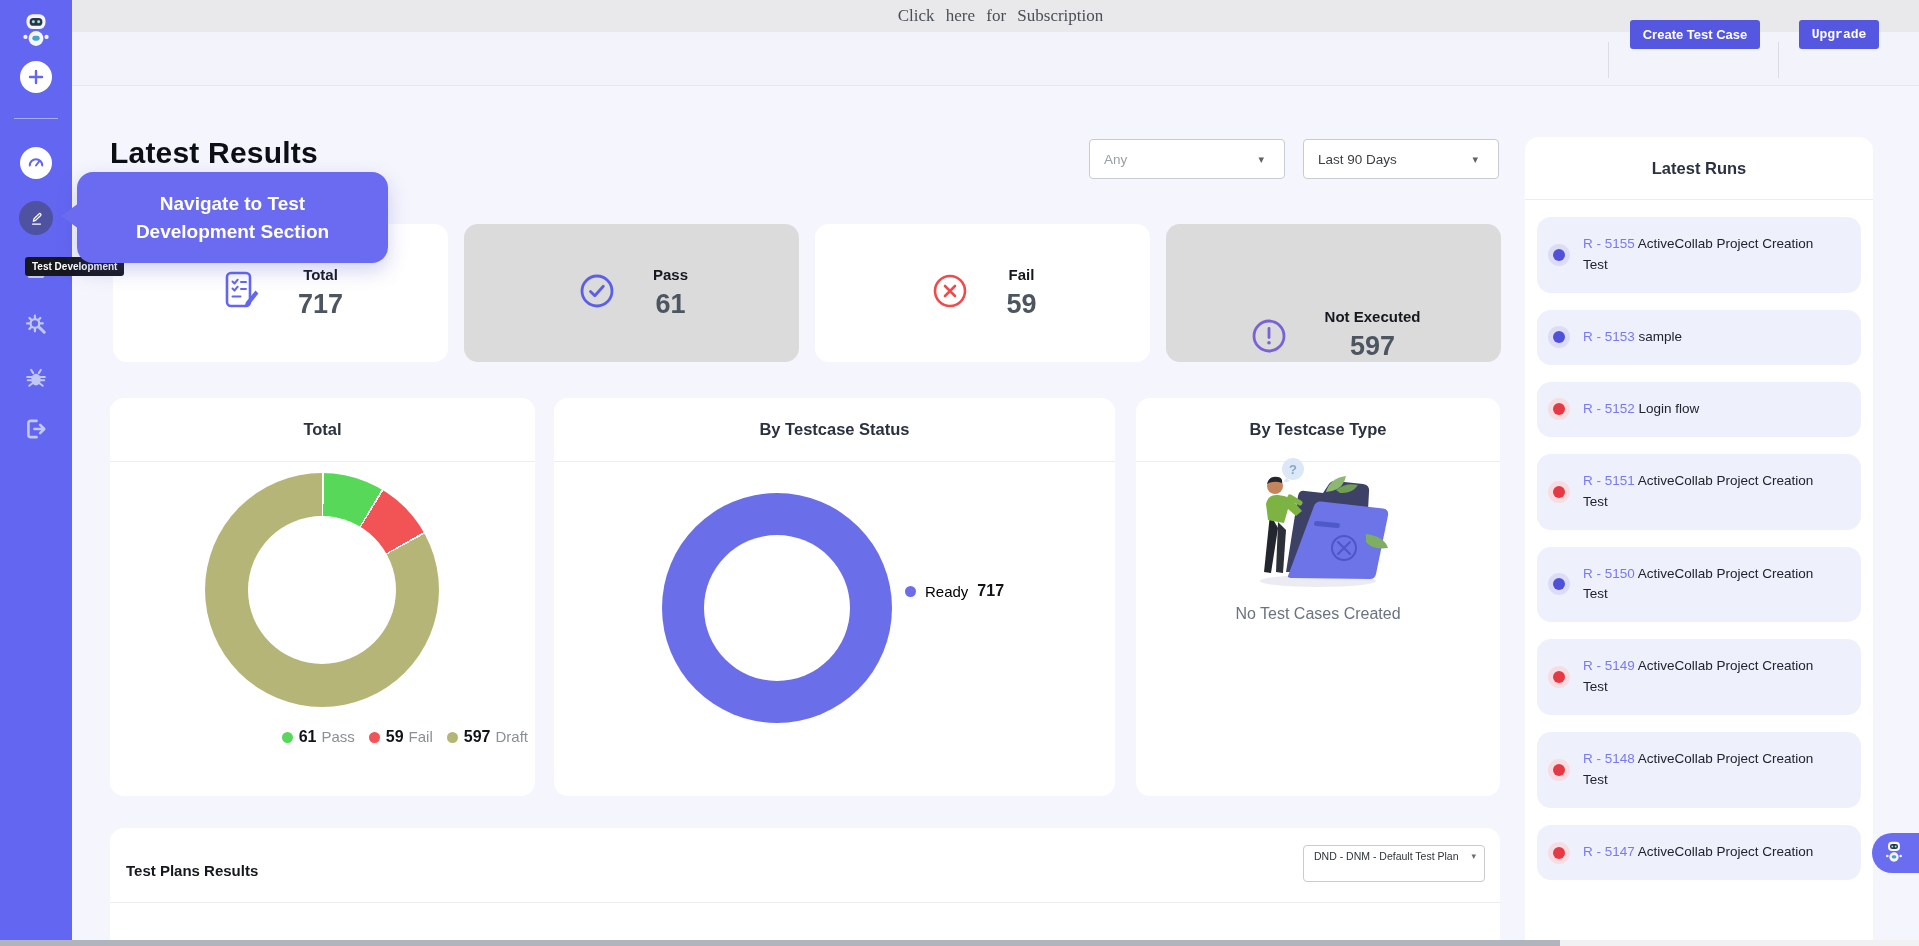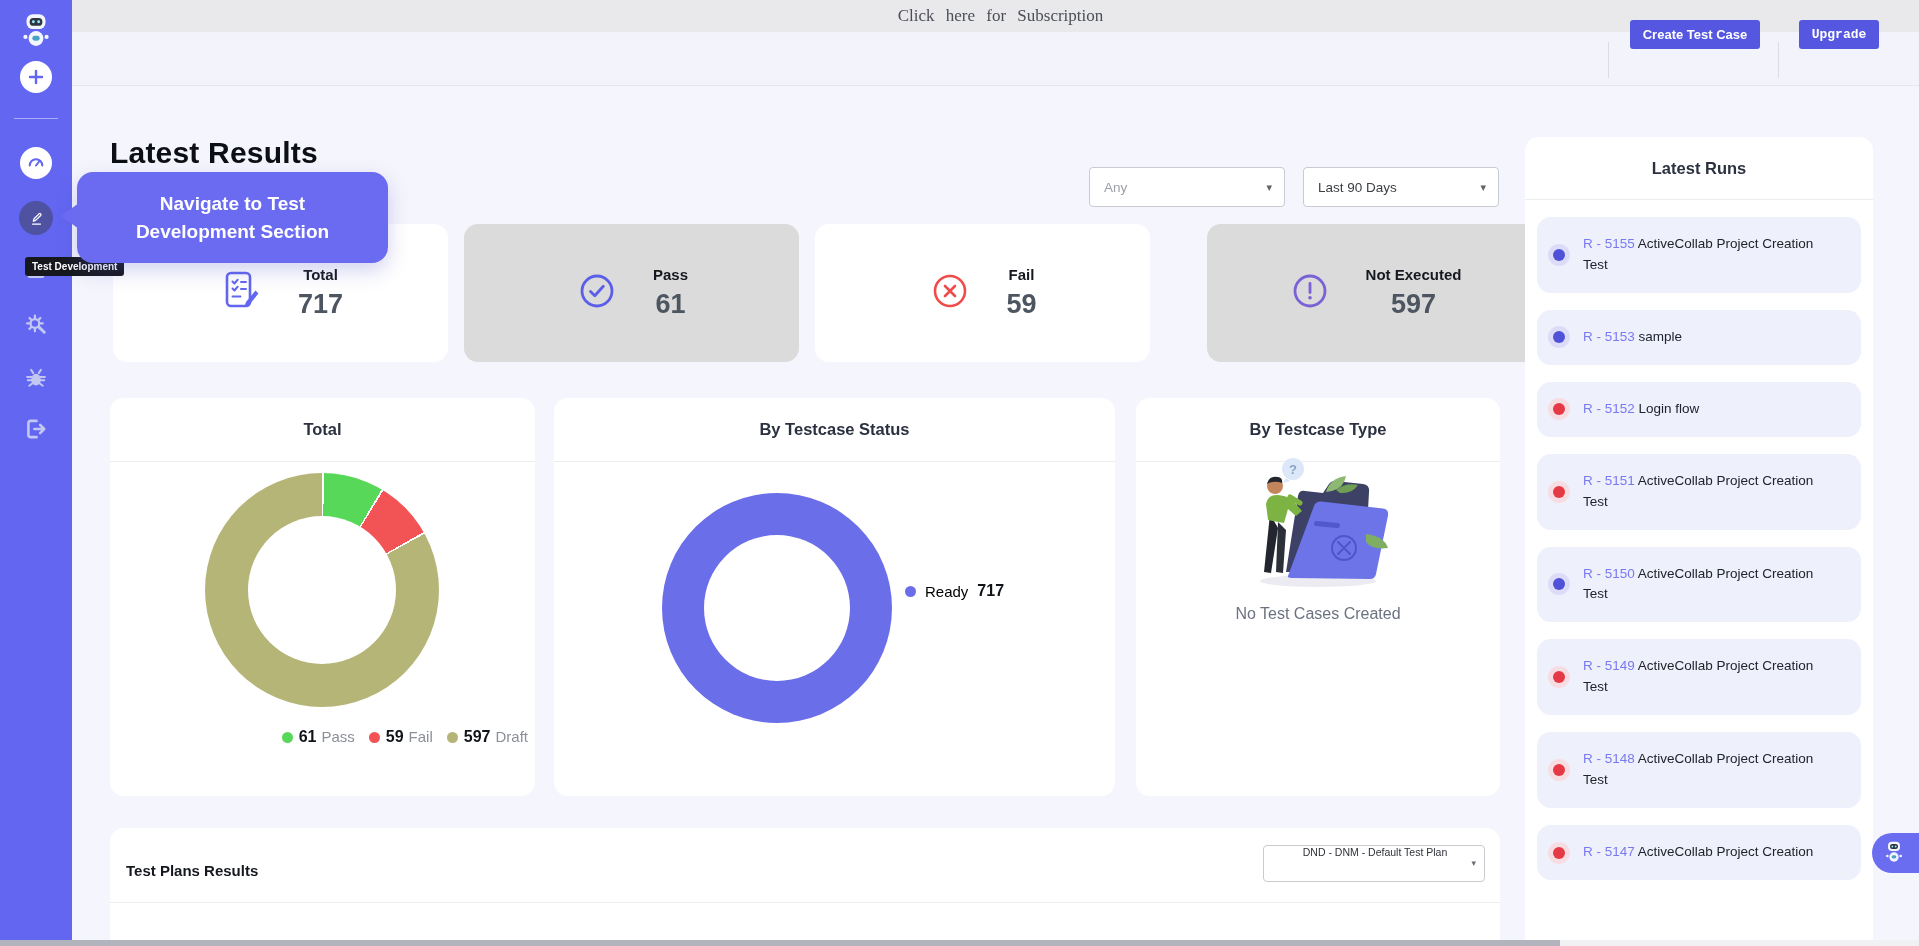--- a/index.html
+++ b/index.html
@@ -22,21 +22,21 @@
   .sidebar { position:absolute; left:0; top:0; width:72px; height:946px; background:#6266f0; z-index:6; }
   .side-ic { position:absolute; left:50%; transform:translateX(-50%); display:flex;
     align-items:center; justify-content:center; cursor:pointer; color:#c3c8f2; }
   .circle-white { width:32px; height:32px; border-radius:50%; background:#fff; }
   .side-divider { position:absolute; left:14px; top:118px; width:44px; height:1px; background:rgba(255,255,255,.45); }
   .active-pencil { width:34px; height:34px; border-radius:50%; background:#4e52a0; }
 
   
   .page-title { position:absolute; left:110px; top:136px; font-size:30px; font-weight:800; color:#0c0f14; letter-spacing:.2px; }
   .dd { position:absolute; top:139px; width:196px; height:40px; background:#fff; border:1px solid #c9cbd2;
-    border-radius:4px; display:flex; align-items:center; padding:0 12px 0 14px; font-size:13.5px; cursor:pointer;margin-top:28px; }
+    border-radius:4px; display:flex; align-items:center; padding:0 20px 0 14px; font-size:13.5px; cursor:pointer; }
   .dd .caret { margin-left:auto; font-size:11px; color:#5f6368; }
   .dd-placeholder { color:#9aa0a6; }
   .dd-value { color:#3c4043; }
 
   
   .stat-card { position:absolute; top:224px; width:335px; height:138px; border-radius:14px; background:#fff;
     display:flex; align-items:center; justify-content:center; gap:34px; }
   .stat-card.gray { background:#dbdbdb; }
   .stat-text { display:flex; flex-direction:column; align-items:center; gap:6px; }
   .stat-label { font-size:15px; font-weight:600; color:#15181e; }
@@ -55,22 +55,22 @@
   .ready-legend { position:absolute; left:351px; top:184px; display:flex; align-items:center; gap:9px; font-size:15px; }
   .ready-dot { width:11px; height:11px; border-radius:50%; }
   .ready-name { color:#000000; }
   .ready-value { font-weight:700; color:#101419; font-size:16px; }
   .empty-caption { position:absolute; left:0; right:0; top:207px; text-align:center; font-size:16px; color:#6b7280; }
   .illus { position:absolute; left:50%; transform:translateX(-50%); top:46px; }
 
   
   .plans-card { position:absolute; left:110px; top:828px; width:1390px; height:150px; background:#fff; border-radius:14px; }
   .plans-title { position:absolute; left:16px; top:34px; font-size:15px; font-weight:700; color:#15181e; }
-  .plans-dd { position:absolute; right:15px; top:17px; width:222px; height:37px; border:1px solid #c9cbd0; border-radius:4px;
-    background:#fff; display:flex; align-items:center; padding:0 8px 16px 10px; font-size:10.5px; color:#2f3338; cursor:pointer;flex-direction:column; }
+  .plans-dd { position:absolute; right:15px; top:17px; width:182px; height:37px; border:1px solid #c9cbd0; border-radius:4px;
+    background:#fff; display:flex; align-items:center; padding:0 8px 16px 10px; font-size:10.5px; color:#2f3338; cursor:pointer; }
   .plans-dd .caret { margin-left:auto; font-size:9px; color:#6a6f76; }
   .plans-divider { position:absolute; left:0; right:0; top:74px; height:1px; background:#ebedf0; }
 
   
   .runs-panel { position:absolute; left:1525px; top:137px; width:348px; height:830px; background:#fff; border-radius:14px; }
   .runs-title { height:63px; display:flex; align-items:center; justify-content:center; font-size:16.5px;
     font-weight:700; color:#2b3140; border-bottom:1px solid #ebedf0; }
   .runs-list { display:flex; flex-direction:column; gap:17px; padding:17px 12px; }
   .run-item { background:#eef0fb; border-radius:14px; padding:17px 16px; display:flex; align-items:center; gap:18px; cursor:pointer; }
   .run-dot { flex:0 0 12px; width:12px; height:12px; border-radius:50%; }
@@ -155,21 +155,21 @@
       <svg width="44" height="44" viewBox="0 0 44 44" fill="none">
         <circle cx="22" cy="22" r="15" stroke="#f04b4b" stroke-width="2.6"></circle>
         <path d="M17 17l10 10 M27 17l-10 10" stroke="#f04b4b" stroke-width="2.6" stroke-linecap="round"></path>
       </svg>
     </span>
     <span class="stat-text">
       <span class="stat-label">Fail</span>
       <span class="stat-value">59</span>
     </span>
   </div>
-  <div class="stat-card gray" style="left:1207px;">
+  <div class="stat-card gray" style="left:1166px;align-items:flex-end;">
     <span>
       <svg width="44" height="44" viewBox="0 0 44 44" fill="none">
         <circle cx="22" cy="22" r="15" stroke="#7b61d6" stroke-width="2.8"></circle>
         <path d="M22 14.5v9" stroke="#7b61d6" stroke-width="2.8" stroke-linecap="round"></path>
         <circle cx="22" cy="28.8" r="1.8" fill="#7b61d6"></circle>
       </svg>
     </span>
     <span class="stat-text">
       <span class="stat-label">Not Executed</span>
       <span class="stat-value">597</span>

